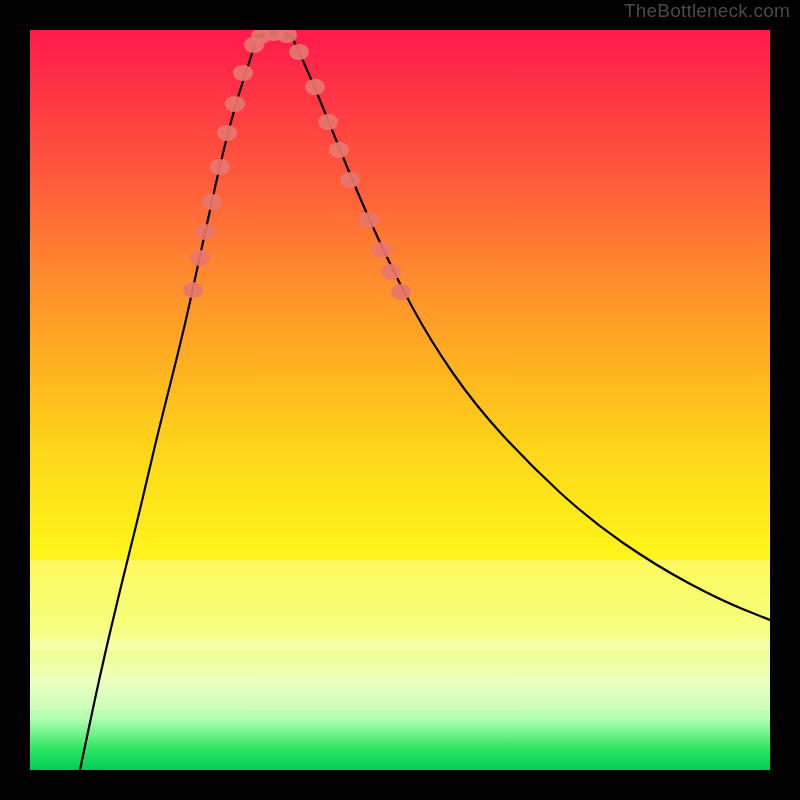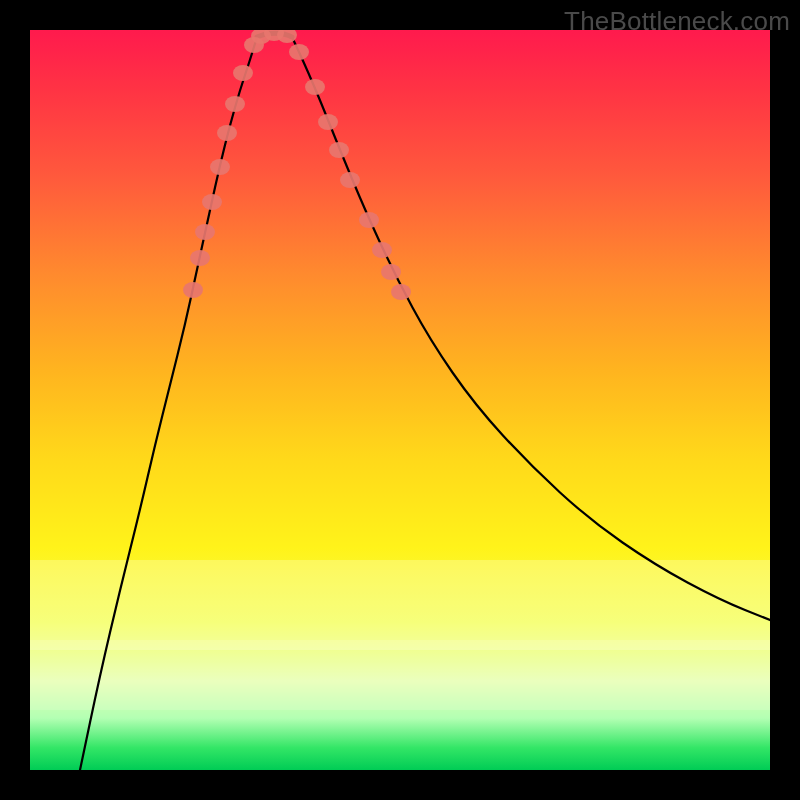--- a/index.html
+++ b/index.html
@@ -53,24 +53,24 @@
   svg.curves {
     position: absolute;
     left: 30px;
     top: 30px;
     width: 740px;
     height: 740px;
     pointer-events: none;
   }
   .watermark {
     position: absolute;
-    top: 6px;
+    top: 0;
     right: 10px;
     color: #4a4a4a;
-    font-size: 26px;
+    font-size: 19px;
     letter-spacing: 0.2px;
     font-weight: 500;
   }
 </style>
 </head>
 <body>
 
 <div class="frame">
   <div class="plot"></div>
   <div class="band b1"></div>

